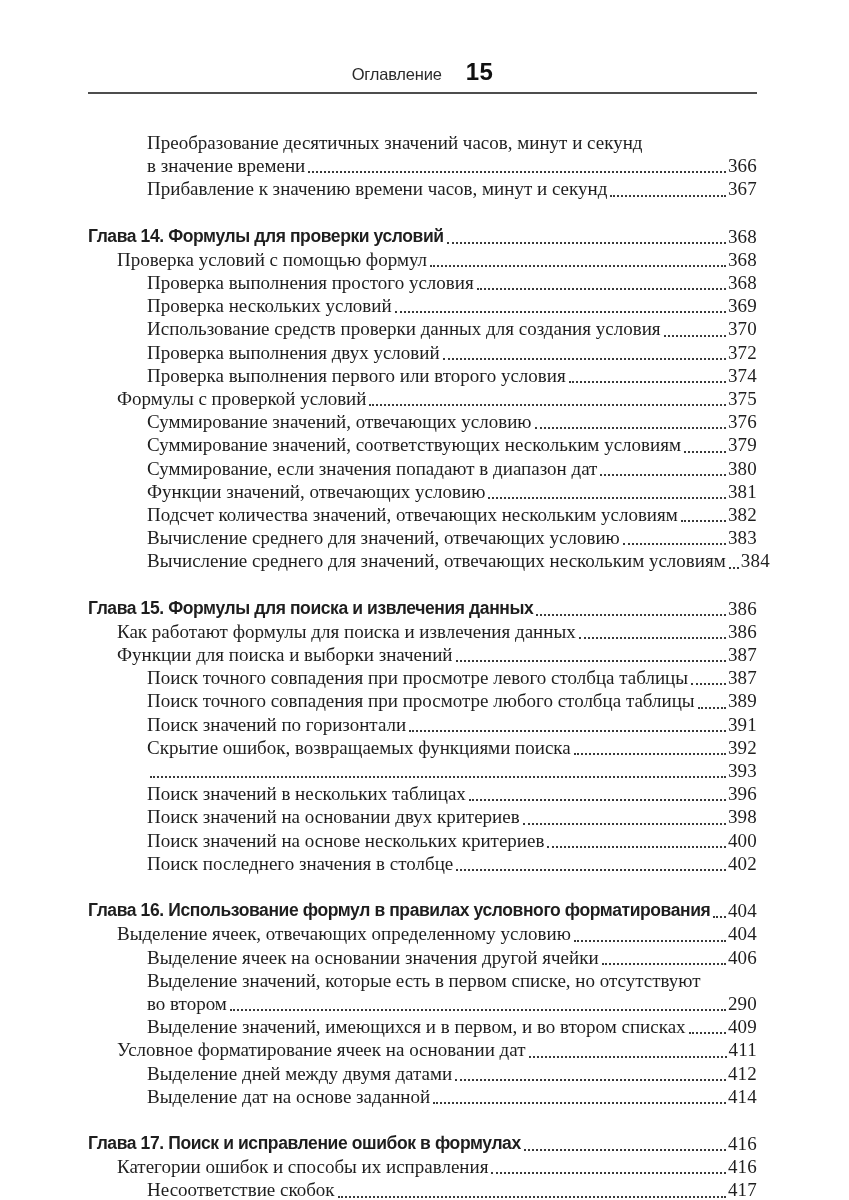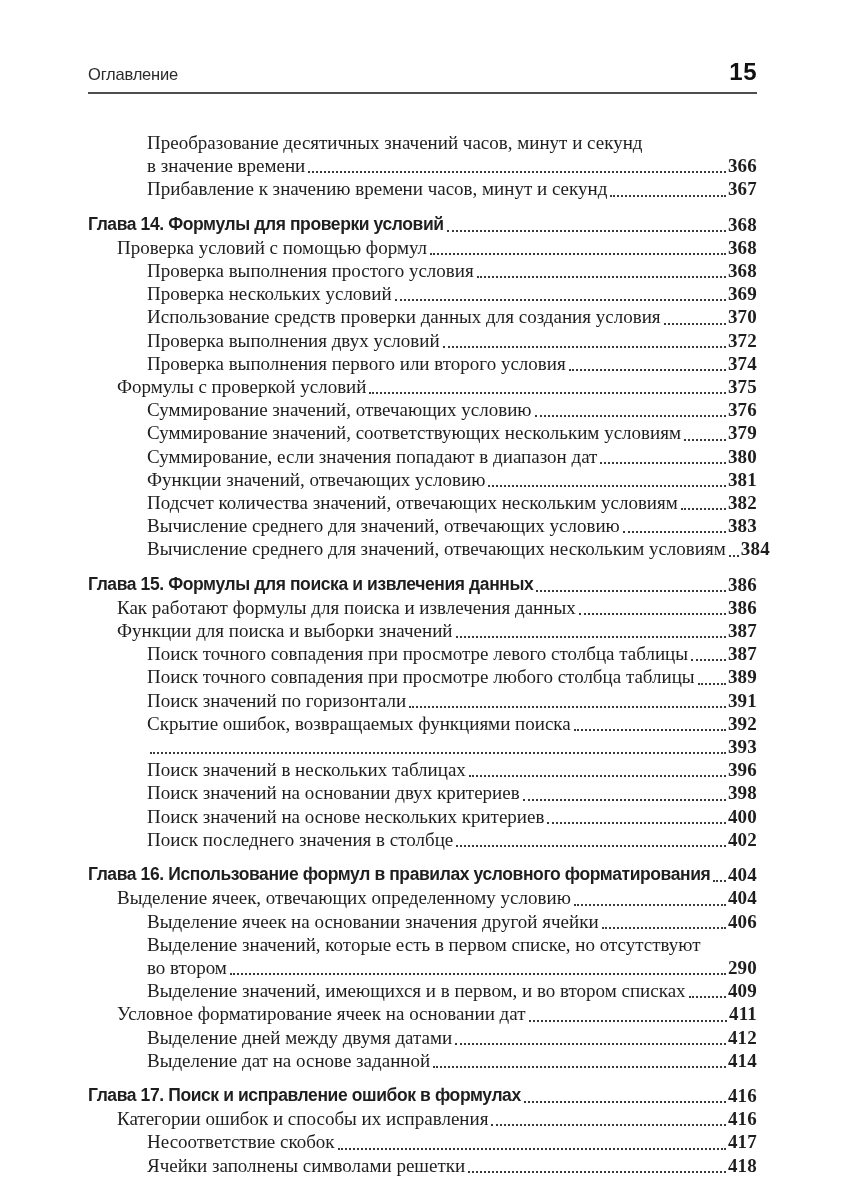--- a/index.html
+++ b/index.html
@@ -12,21 +12,21 @@
     color: #1e1e1e;
   }
   .page {
     width: 849px;
     height: 1200px;
     padding: 62px 92px 0 88px;
   }
   
   .running-header {
     display: flex;
-    justify-content: space-between;
+    justify-content: center;
     align-items: baseline;
     gap: 24px;
     line-height: 20px;
   }
   .running-title {
     font-family: "Liberation Sans", "DejaVu Sans", sans-serif;
     font-size: 16.5px;
     letter-spacing: -0.2px;
     color: #2b2b2b;
   }
@@ -52,38 +52,38 @@
     color: #1e1e1e;
   }
   .toc-entry.lvl0 {
     font-family: "Liberation Sans", "DejaVu Sans", sans-serif;
     font-weight: bold;
     font-size: 17.5px;
     letter-spacing: -0.4px;
   }
   .toc-entry.lvl1 { padding-left: 29px; }
   .toc-entry.lvl2 { padding-left: 59px; }
-  .toc-entry.gap-before { margin-top: 12px; }
+  .toc-entry.gap-before { margin-top: 24px; }
   .entry-line {
     display: flex;
     align-items: flex-end;
   }
   .entry-text {
     white-space: nowrap;
   }
   .leader {
     flex: 1;
     min-width: 10px;
     align-self: flex-end;
     border-bottom: 2px dotted #3a3a3a;
     margin: 0 2px 4px 3px;
   }
   .page-num {
     font-family: "Liberation Serif", "DejaVu Serif", serif;
-    font-weight: bold;
+    font-weight: normal;
     font-size: 19px;
     letter-spacing: 0.2px;
     white-space: nowrap;
     color: #1e1e1e;
   }
 </style>
 </head>
 <body>
 
 <div class="page">

